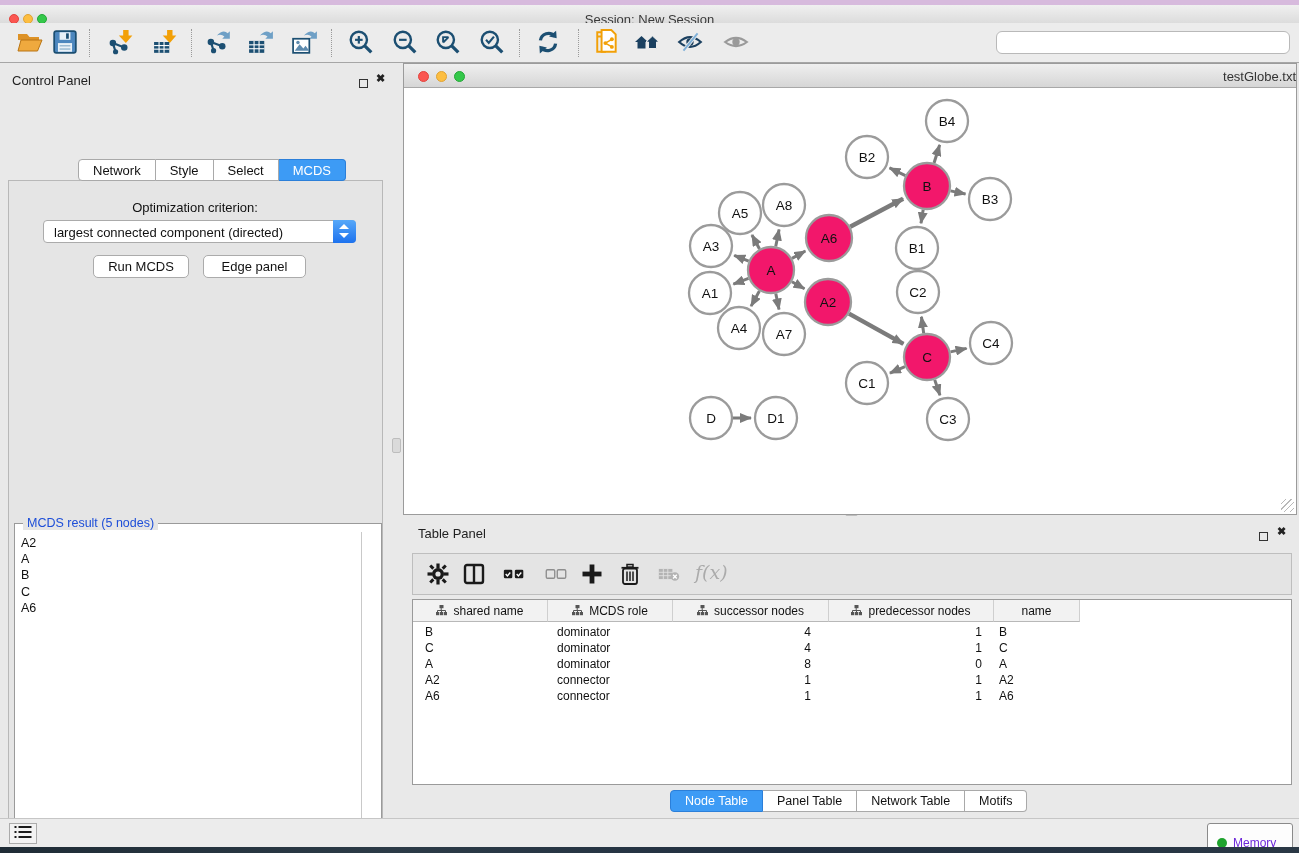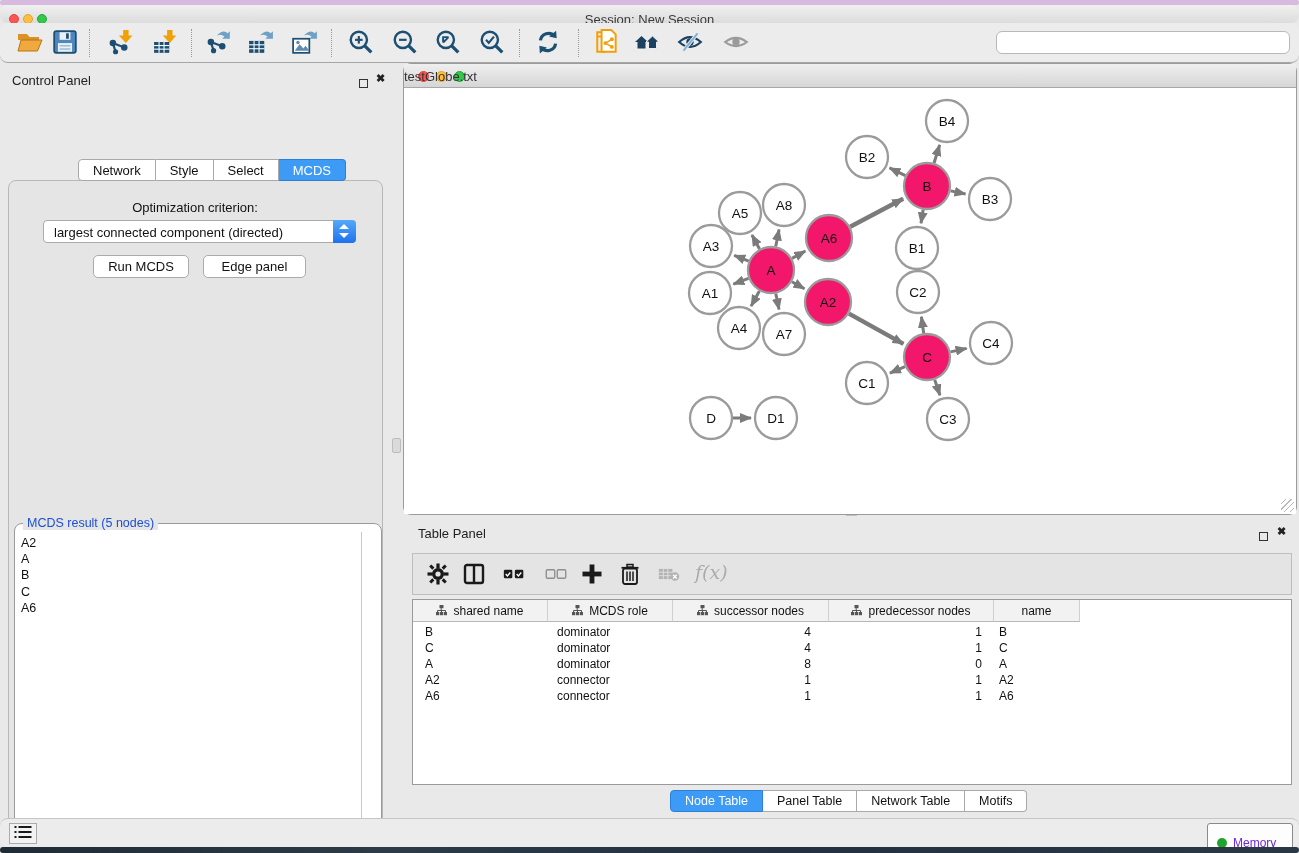--- a/index.html
+++ b/index.html
@@ -1,18 +1,18 @@
 <!DOCTYPE html>
 <html><head>
 <meta charset="utf-8">
 <style>
   * { margin:0; padding:0; box-sizing:border-box; }
   html,body { width:1299px; height:853px; font-family:"Liberation Sans",sans-serif; }
   .screen { position:absolute; top:0; left:0; width:1299px; height:853px; background:#E9E9E9; overflow:hidden; }
-  .abs { position:absolute;border-radius:8px; }
+  .abs { position:absolute; }
 
   
   .desktop-strip { left:0; top:0; width:1299px; height:5px; background:#D7BADD; }
   .titlebar { left:0; top:5px; width:1299px; height:18px; background:linear-gradient(#F0F0F0,#DCDCDC); }
   .traffic { border-radius:50%; width:10px; height:10px; top:9px; }
   .t-red { left:9px;  background:#FB5651; border:1px solid #E2443E; }
   .t-yellow { left:23px; background:#FDBE41; border:1px solid #E0A334; }
   .t-green { left:37px; background:#34C84A; border:1px solid #24A737; }
   .win-title { left:0; top:7px; width:1299px; text-align:center; font-size:13px; color:#3a3a3a; }
 
@@ -48,21 +48,21 @@
   .fs-item { font-size:12.5px; color:#111; line-height:16.2px; }
 
   
   .vdivider { left:390px; top:63px; width:13px; height:755px; background:#E9E9E9; }
   .grip-v { left:392px; top:438px; width:9px; height:15px; background:#DADADA; border:1px solid #BDBDBD; border-radius:2px; }
   .grip-h { left:845px; top:511px; width:13px; height:5px; background:#D5D5D5; border:1px solid #BDBDBD; border-radius:2px; }
 
   
   .netwin { left:403px; top:63px; width:894px; height:452px; background:#fff; border:1px solid #9B9B9B; }
   .net-titlebar { position:absolute; left:0; top:0; width:892px; height:24px; background:linear-gradient(#EFEFEF,#D6D6D6); border-bottom:1px solid #A8A8A8; }
-  .net-title { position:absolute; left:0; top:5px; width:100%; text-align:left; font-size:13px; color:#333; }
+  .net-title { position:absolute; left:0; top:5px; width:100%; text-align:right; font-size:13px; color:#333; }
   .nt-light { position:absolute; top:7px; width:11px; height:11px; border-radius:50%; }
   .canvas { position:absolute; left:0; top:25px; width:892px; height:425px; background:#fff; }
   .resize-grip { position:absolute; right:2px; bottom:2px; width:13px; height:13px;
      background:repeating-linear-gradient(135deg,transparent 0 3px,#B9B9B9 3px 4px); }
 
   
   .tpanel { left:400px; top:517px; width:899px; height:301px; background:#E9E9E9; }
   .tp-toolbar { position:absolute; left:12px; top:36px; width:880px; height:42px; background:#E4E4E4; border:1px solid #BEBEBE; }
   .tp-ico { position:absolute; top:6px; width:32px; height:30px; background:none; border:none; cursor:pointer; }
   .tp-ico svg { width:22px; height:22px; }

